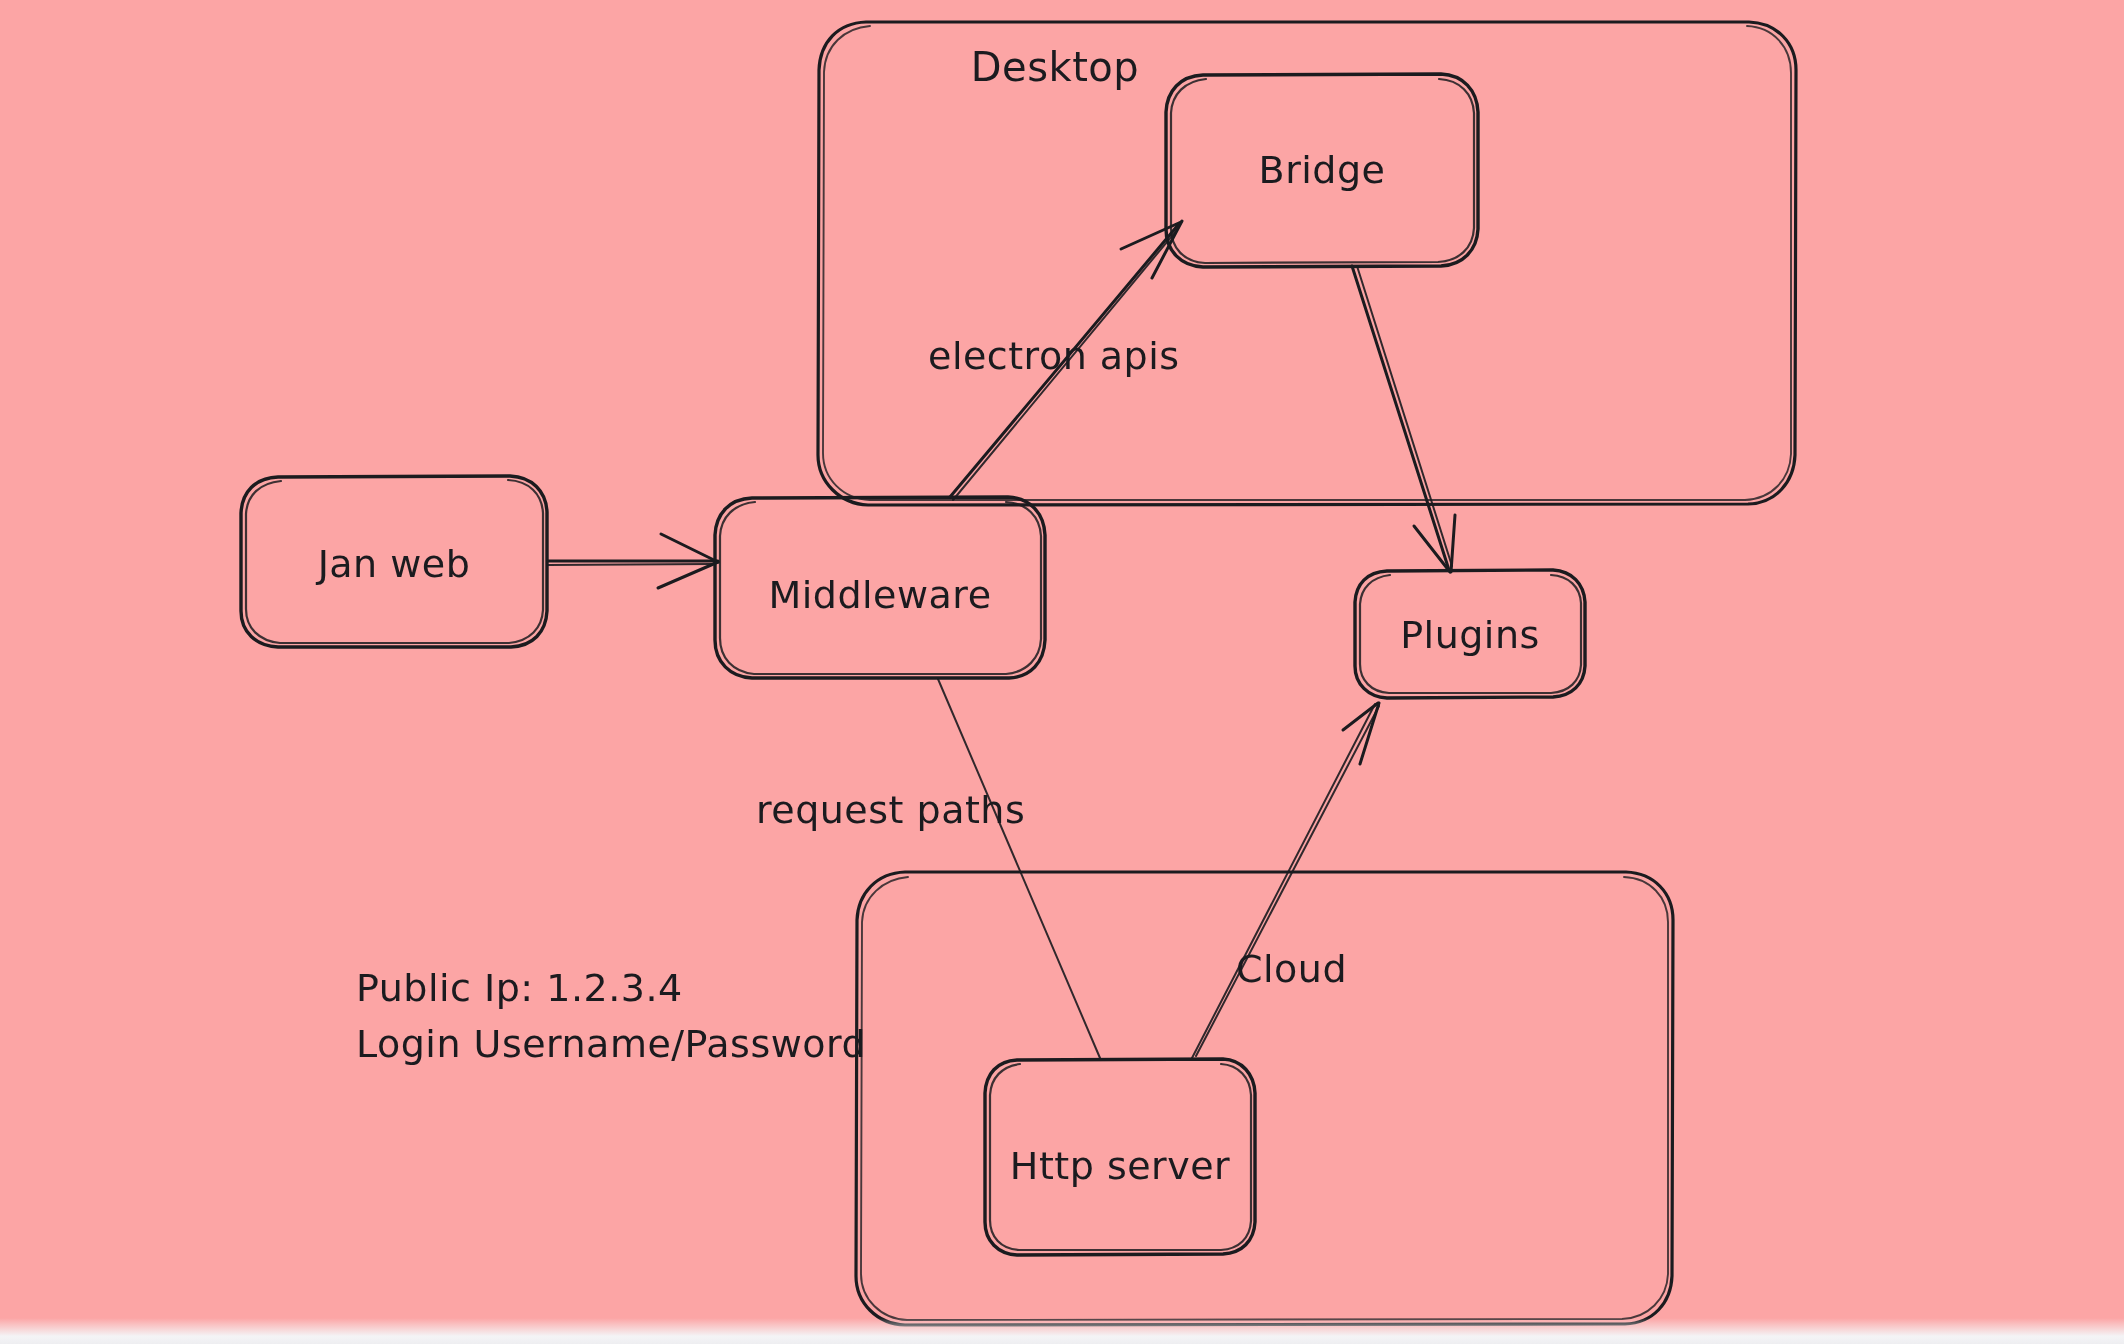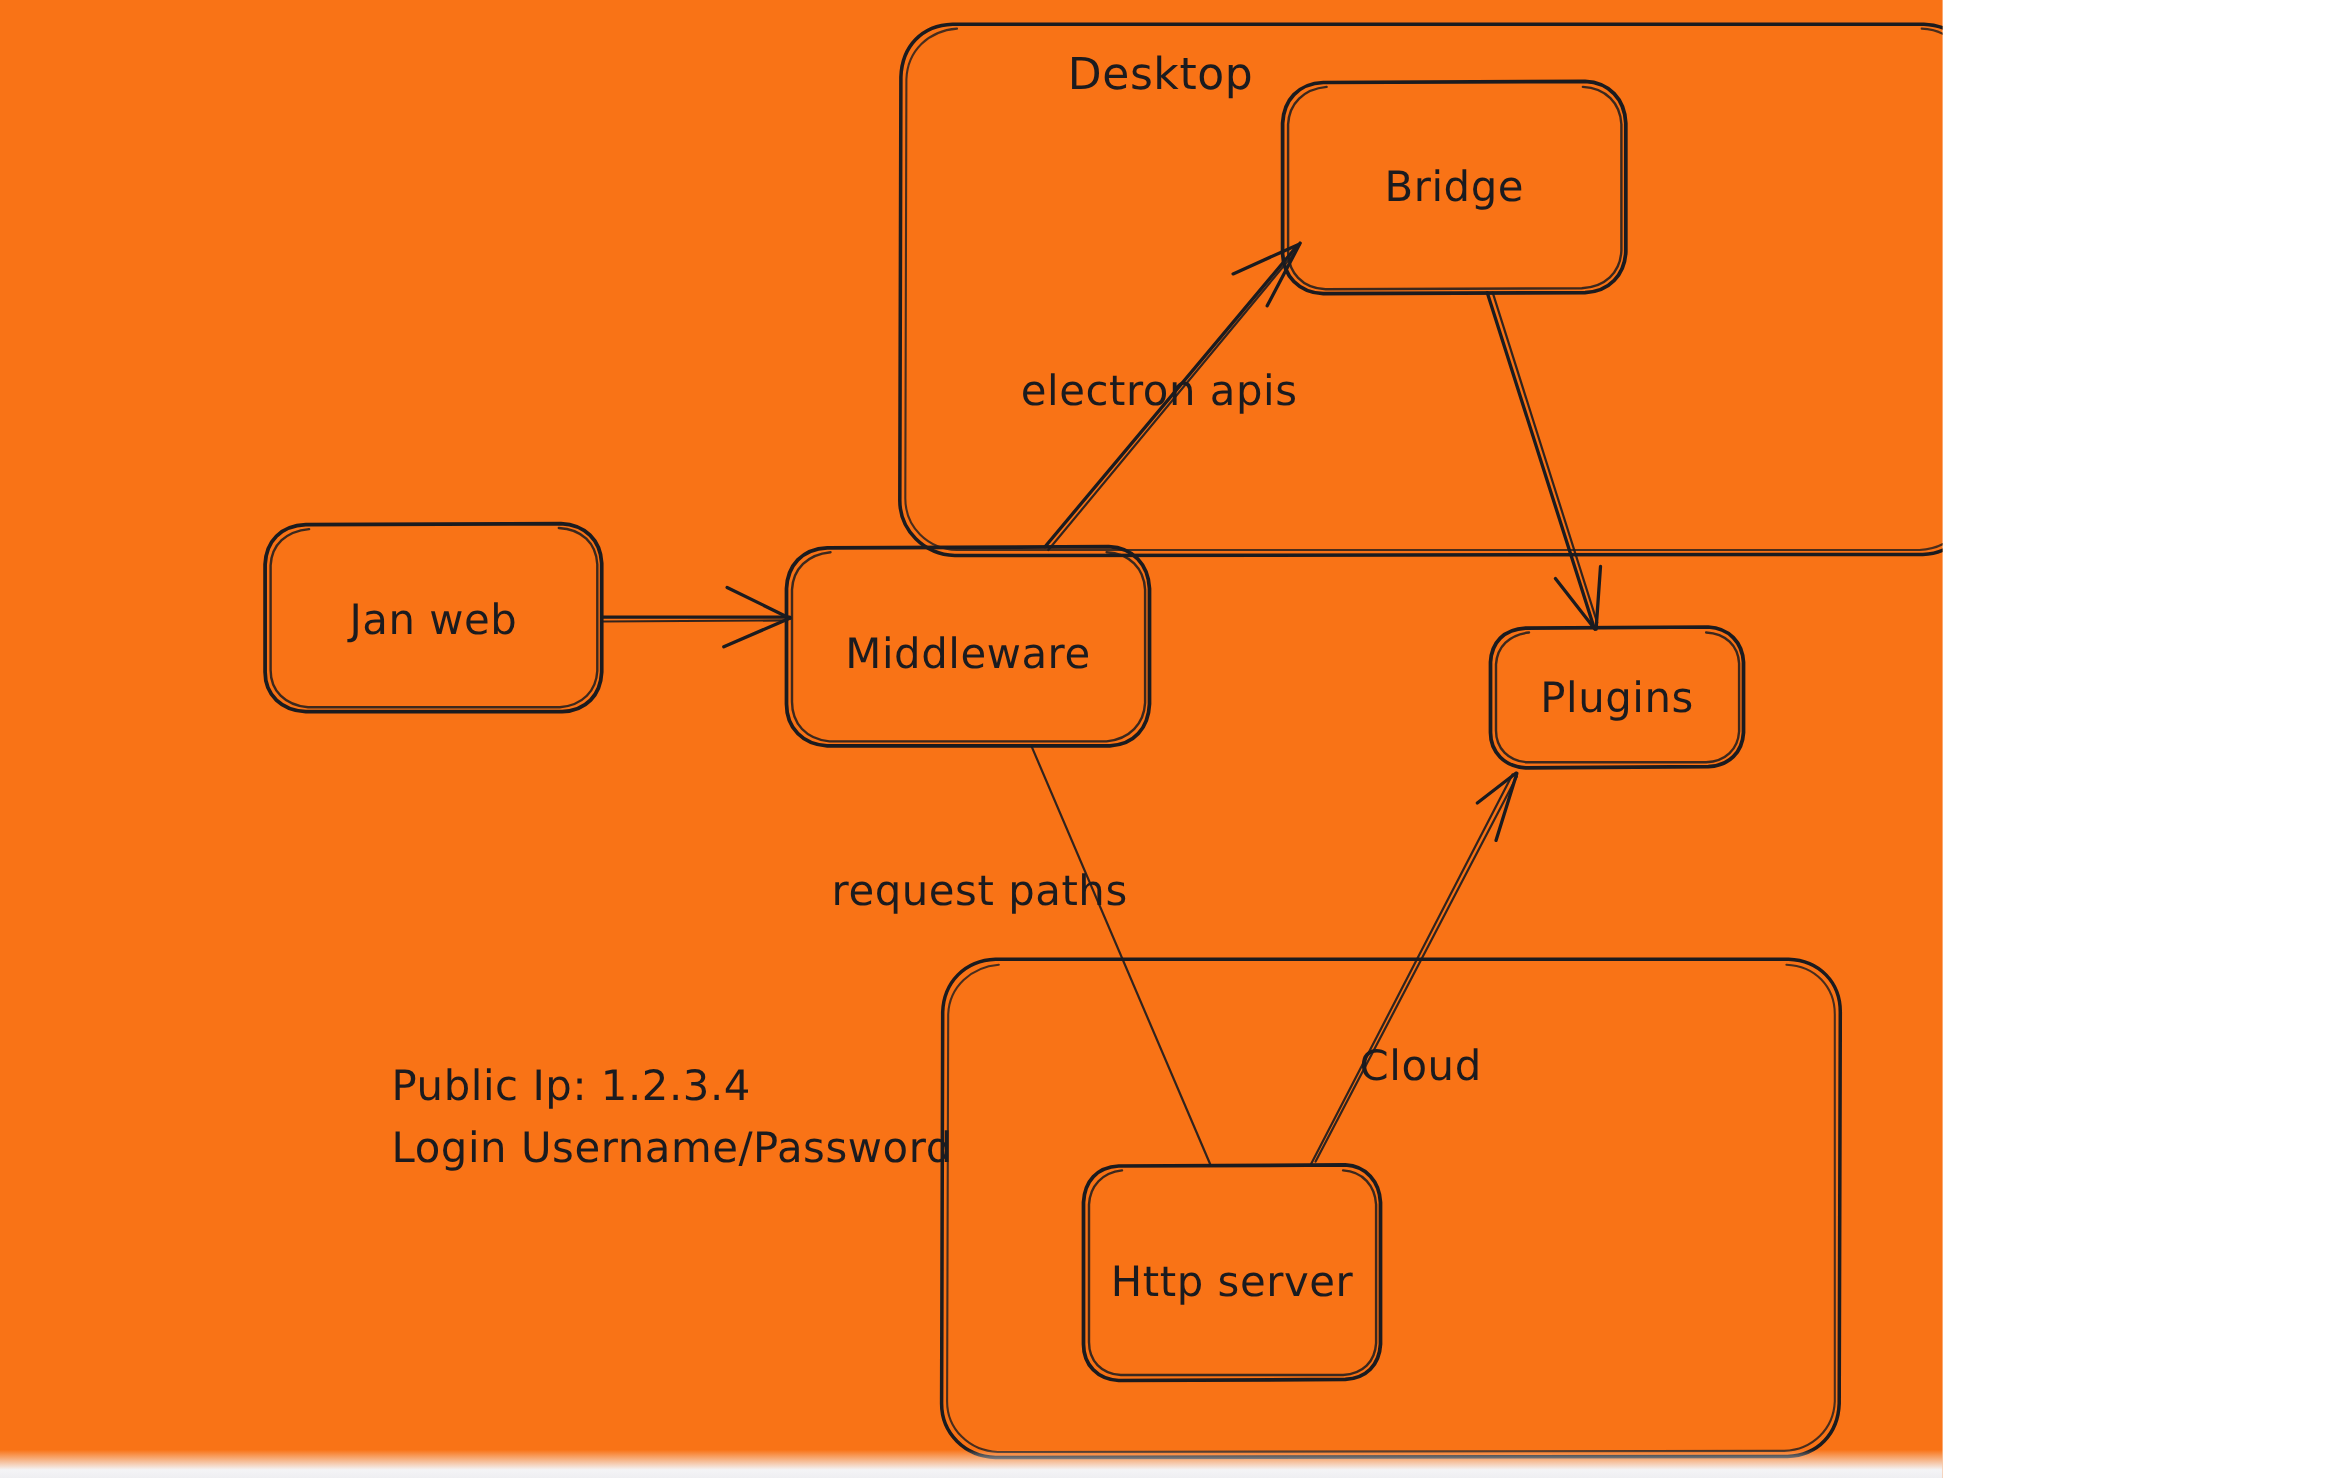--- a/index.html
+++ b/index.html
@@ -6,23 +6,23 @@
   html, body {
     margin: 0;
     padding: 0;
     background: #ffffff;
   }
   body {
     font-family: "DejaVu Sans", sans-serif;
   }
   #canvas-root {
     position: relative;
-    width: 1766px;
+    width: 2124px;
     height: 1344px;
-    background: #f97316;
+    background: #fca5a5;
     overflow: hidden;
   }
   #sketch-svg {
     position: absolute;
     left: 0;
     top: 0;
     width: 2124px;
     height: 1344px;
     display: block;
   }

